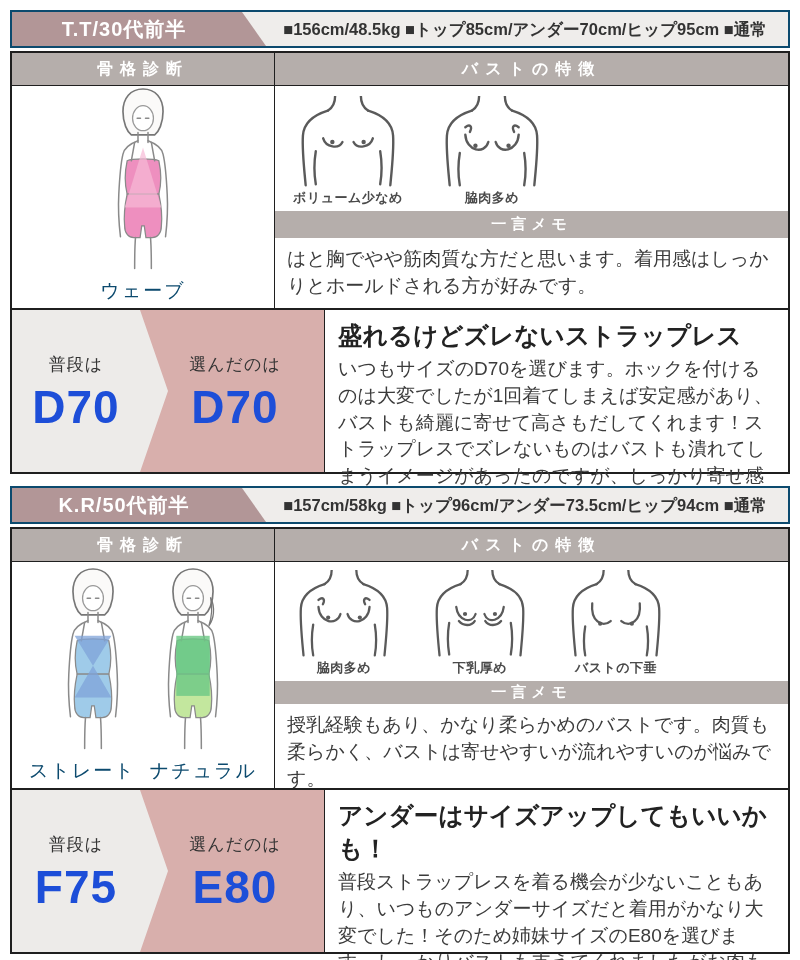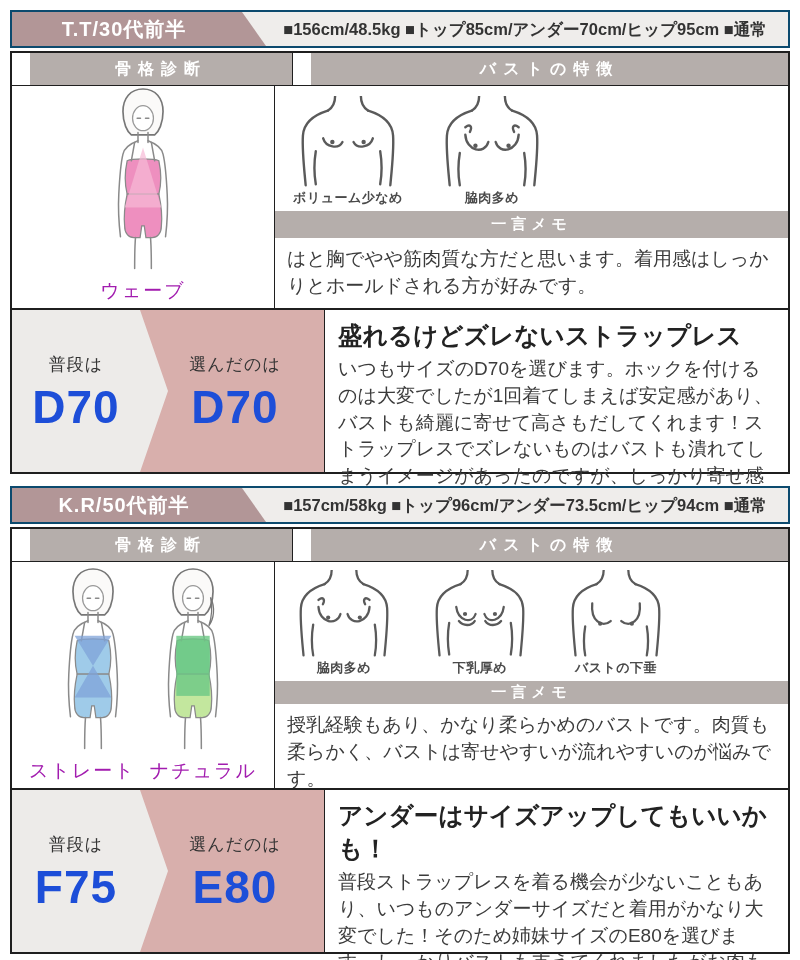--- a/index.html
+++ b/index.html
@@ -29,34 +29,34 @@
     font-size:16.5px; font-weight:bold; color:#333;
     line-height:34px; text-align:center; white-space:nowrap;
   }
 
   
   .tbl { border:2px solid #1f1f1f; background:#fff; }
   .row-heads { display:flex; border-bottom:1px solid #1f1f1f; }
   .col-head {
     height:32px; background:#b5aeab; color:#fff;
     font-size:16px; font-weight:bold; letter-spacing:7px;
-    display:flex; align-items:center; justify-content:center;margin-left:18px;
+    display:flex; align-items:center; justify-content:center;
   }
   .col-head.left { width:263px; border-right:1px solid #1f1f1f; }
   .col-head.right { flex:1; }
 
   .row-main { display:flex; }
   .figure-cell {
     width:263px; border-right:1px solid #1f1f1f;
     display:flex; flex-direction:column; align-items:center;
     justify-content:flex-end; padding-bottom:4px;
   }
   .figure-wrap { display:flex; gap:4px; align-items:flex-end; }
   .skeleton-labels { display:flex; gap:14px; justify-content:center; }
-  .skeleton-label { font-size:19px; color:#a21caf; letter-spacing:2px; padding-top:2px; }
+  .skeleton-label { font-size:19px; color:#0c4a6e; letter-spacing:2px; padding-top:2px; }
 
   .bust-cell { flex:1; display:flex; flex-direction:column; }
   .illos { flex:1; display:flex; align-items:flex-end; gap:22px; padding:8px 4px 4px 12px; }
   .illo { display:flex; flex-direction:column; align-items:center; }
   .illo-label { font-size:13px; font-weight:bold; color:#4a4a4a; letter-spacing:0.5px; white-space:nowrap; padding-top:1px; }
   .memo-bar {
     height:27px; background:#b5aeab; color:#fff;
     font-size:15px; font-weight:bold; letter-spacing:5px;
     display:flex; align-items:center; justify-content:center;
   }

